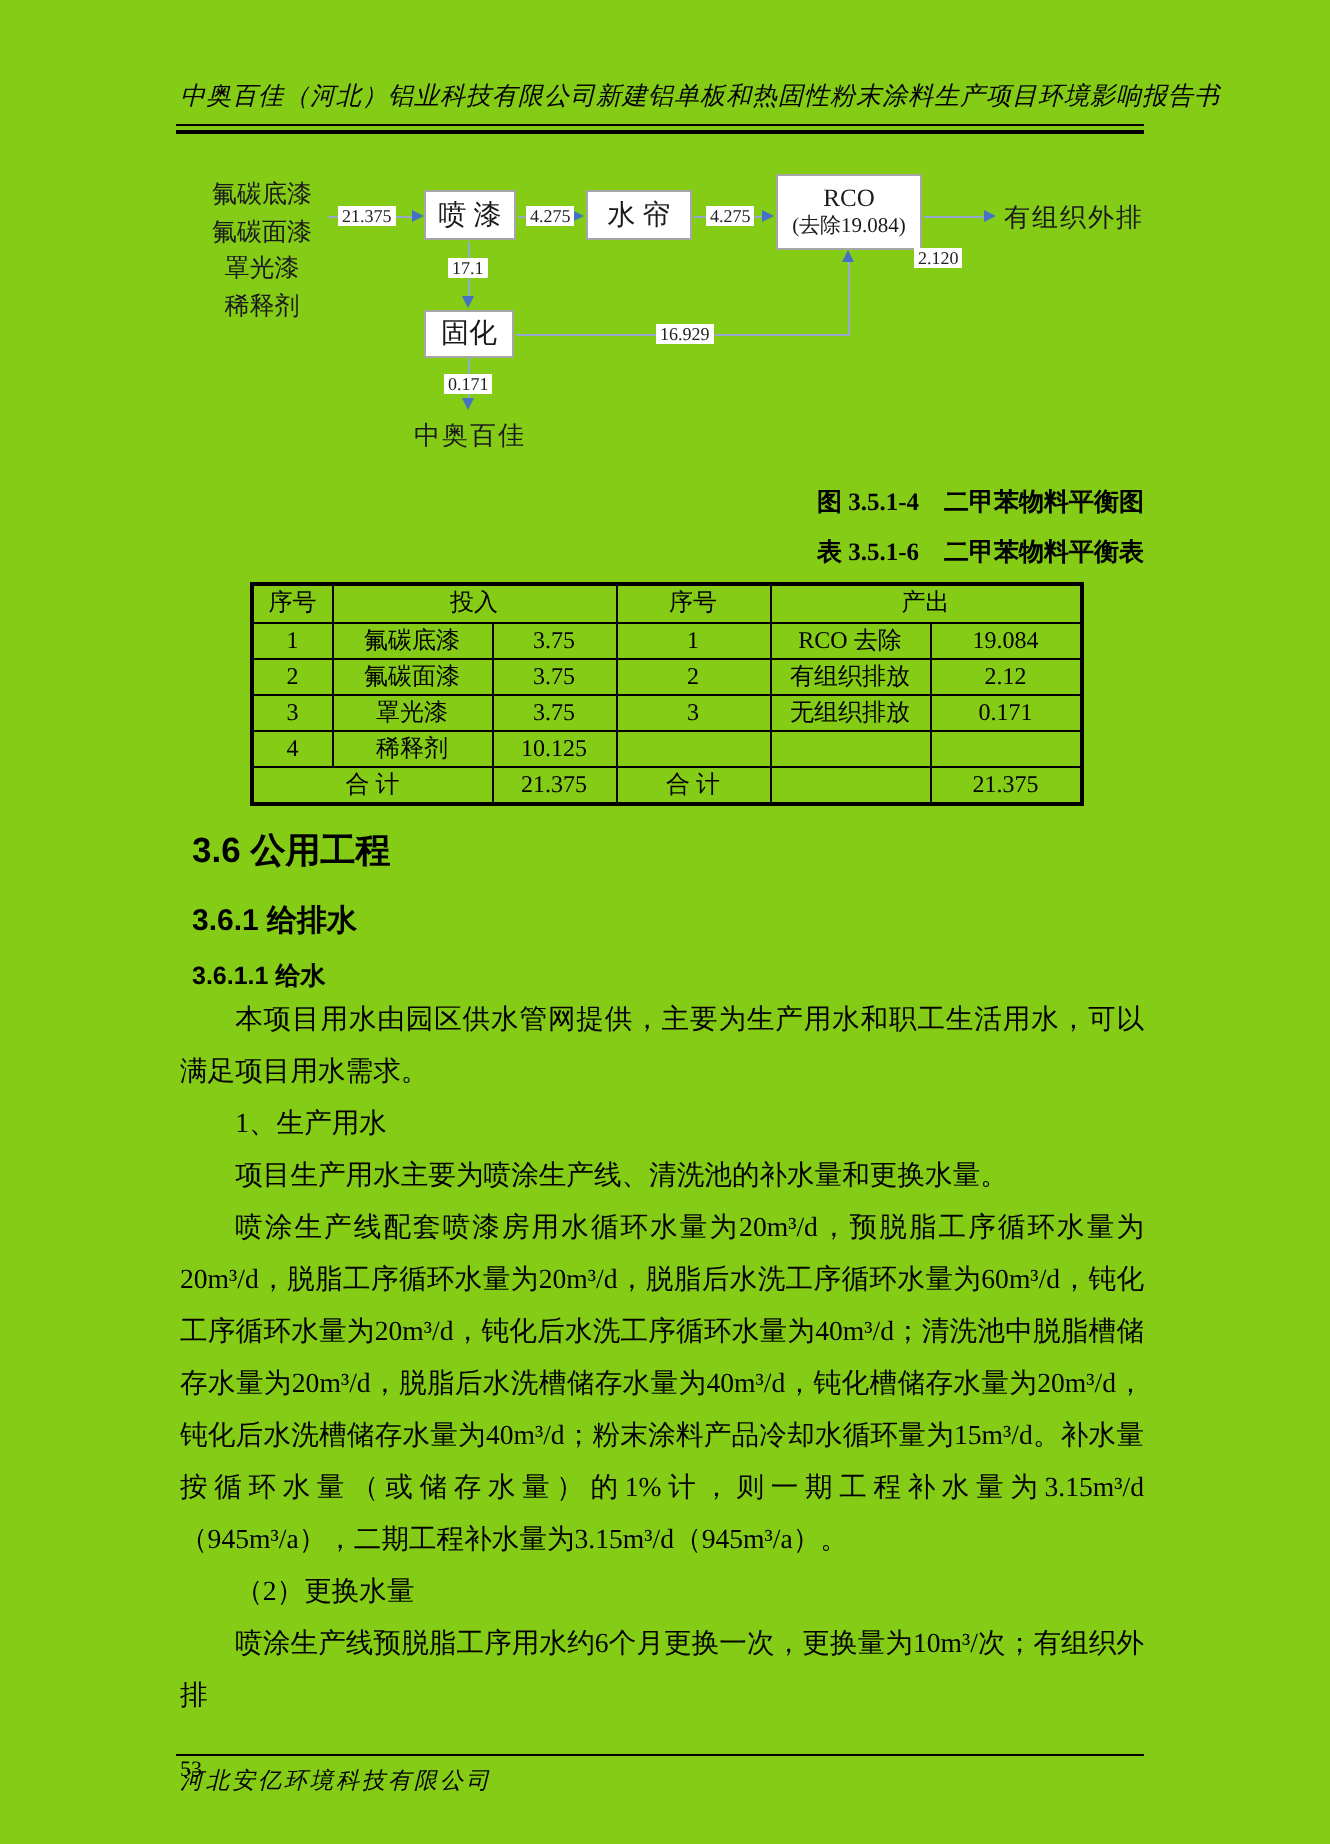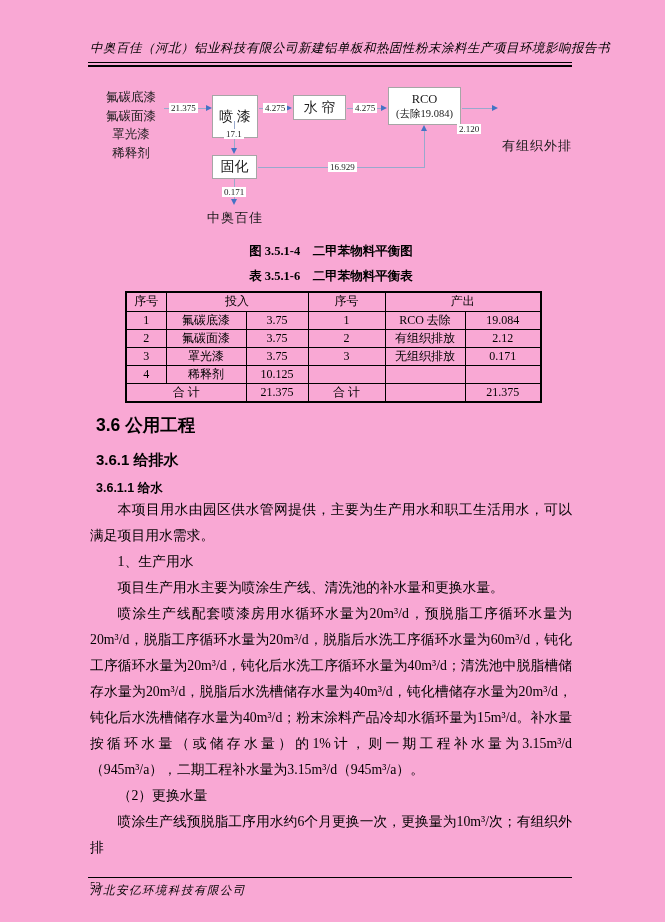--- a/index.html
+++ b/index.html
@@ -1,18 +1,18 @@
 <!DOCTYPE html>
 <html><head>
 <meta charset="utf-8">
 <style>
   * { margin:0; padding:0; box-sizing:border-box; }
   html,body { background:#ffffff; }
   .page {
-    position:relative; width:665px; height:922px; background:#f9a8d4; overflow:hidden;
+    position:relative; width:665px; height:922px; background:#84cc16; overflow:hidden;
     font-family:"Liberation Serif","DejaVu Serif",serif; color:#000;
   }
   
   .hdr-title {
     position:absolute; left:90px; top:40px; width:482px; text-align:center;
     font-style:italic; font-size:12.5px; letter-spacing:0.5px; white-space:nowrap;
   }
   .rule { position:absolute; background:#000; }
   .hdr-rule1 { left:88px; top:62px; width:484px; height:1px; }
   .hdr-rule2 { left:88px; top:65px; width:484px; height:2px; }
@@ -36,21 +36,21 @@
     position:absolute; font-size:9px; line-height:10px; background:#fff;
     padding:0 2px; color:#222; font-family:"Liberation Serif",serif;
   }
   .arr { position:absolute; width:0; height:0; }
   .arr-r { border-left:6px solid #4472c4; border-top:3.5px solid transparent; border-bottom:3.5px solid transparent; }
   .arr-d { border-top:6px solid #4472c4; border-left:3.5px solid transparent; border-right:3.5px solid transparent; }
   .arr-u { border-bottom:6px solid #4472c4; border-left:3.5px solid transparent; border-right:3.5px solid transparent; }
   .d-outlet { position:absolute; font-size:13px; letter-spacing:1px; color:#1a1a1a; white-space:nowrap; }
 
   
-  .caption { position:absolute; left:90px; width:482px; text-align:center; font-weight:bold; font-size:12.5px; }
+  .caption { position:absolute; left:90px; width:482px; text-align:right; font-weight:bold; font-size:12.5px; }
   .cap-fig { top:243px; }
   .cap-tbl { top:268px; }
 
   
   table.balance {
     position:absolute; left:125px; top:291px; width:415px;
     border-collapse:collapse; table-layout:fixed; font-size:12px; text-align:center;
     border:2px solid #000;
   }
   table.balance td, table.balance th {
@@ -88,41 +88,41 @@
       <div>氟碳底漆</div>
       <div>氟碳面漆</div>
       <div>罩光漆</div>
       <div>稀释剂</div>
     </div>
 
     <div class="dline hl" style="left:74px; top:23px; width:43px;"></div>
     <div class="arr arr-r" style="left:116px; top:19.5px;"></div>
     <div class="dnum" style="left:79px; top:17.5px;">21.375</div>
 
-    <div class="dbox" style="left:122px; top:10px; width:46px; height:43px;">喷 漆</div>
+    <div class="dbox" style="left:122px; top:10px; width:46px; height:25px;">喷 漆</div>
 
     <div class="dline hl" style="left:169px; top:23px; width:28px;"></div>
     <div class="arr arr-r" style="left:196px; top:19.5px;"></div>
     <div class="dnum" style="left:173px; top:17.5px;">4.275</div>
 
     <div class="dbox" style="left:203px; top:10px; width:53px; height:25px;">水 帘</div>
 
     <div class="dline hl" style="left:257px; top:23px; width:35px;"></div>
     <div class="arr arr-r" style="left:291px; top:19.5px;"></div>
     <div class="dnum" style="left:263px; top:17.5px;">4.275</div>
 
     <div class="dbox rco" style="left:298px; top:2px; width:73px; height:38px;">
       <div class="rco-l1">RCO</div>
       <div class="rco-l2">(去除19.084)</div>
     </div>
 
     <div class="dline hl" style="left:372px; top:23px; width:31px;"></div>
     <div class="arr arr-r" style="left:402px; top:19.5px;"></div>
     <div class="dnum" style="left:367px; top:17.5px;margin-top:21px;">2.120</div>
-    <div class="d-outlet" style="left:412px; top:15px;margin-top:37px;">有组织外排</div>
+    <div class="d-outlet" style="left:412px; top:15px;">有组织外排</div>
 
     <div class="dline vl" style="left:144px; top:36px; height:28px;"></div>
     <div class="arr arr-d" style="left:141px; top:63px;"></div>
     <div class="dnum" style="left:134px; top:44px;">17.1</div>
 
     <div class="dbox" style="left:122px; top:70px; width:45px; height:24px;">固化</div>
 
     <div class="dline hl" style="left:168px; top:82px; width:167px;"></div>
     <div class="dline vl" style="left:334px; top:46px; height:37px;"></div>
     <div class="arr arr-u" style="left:331px; top:40px;"></div>

